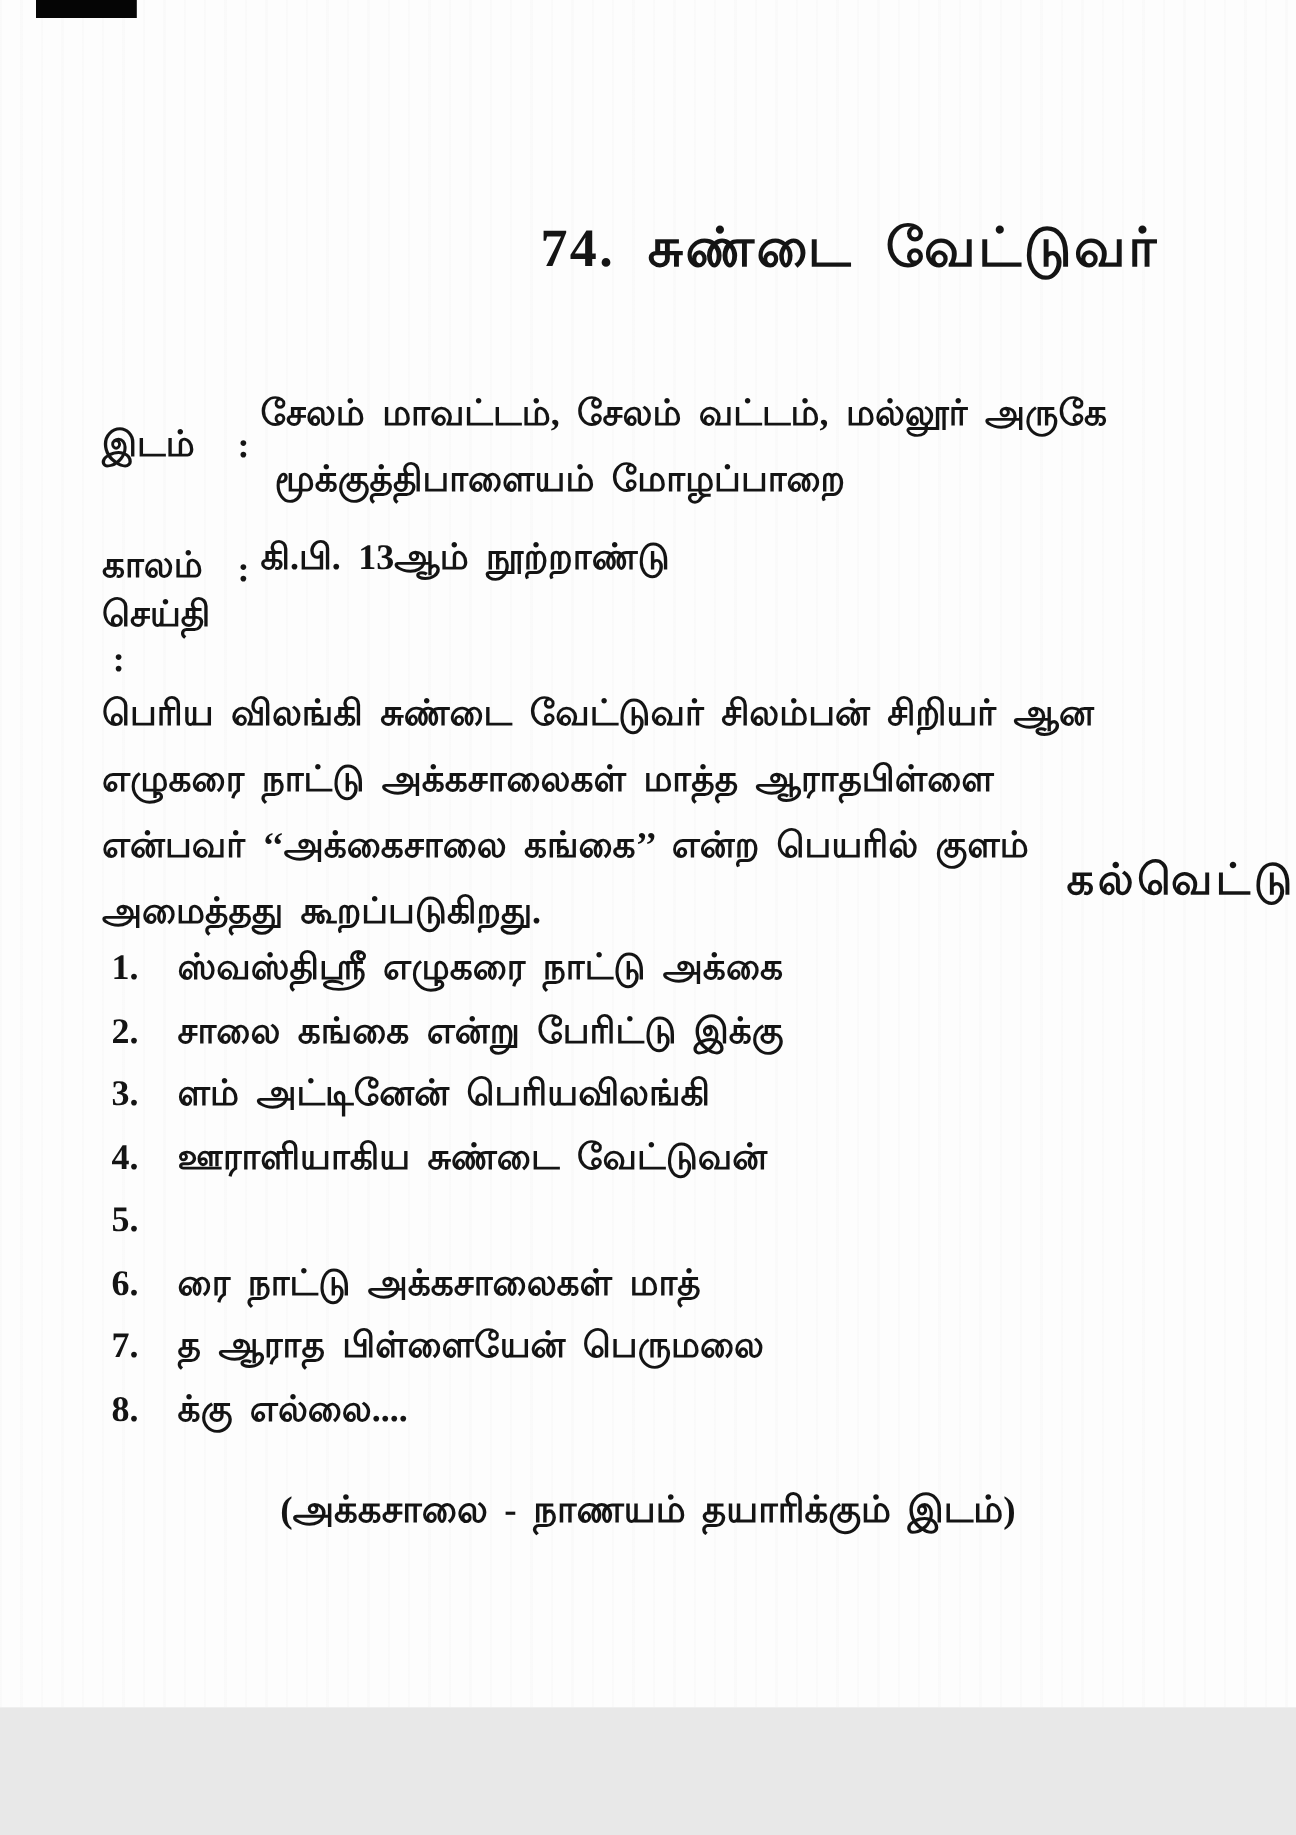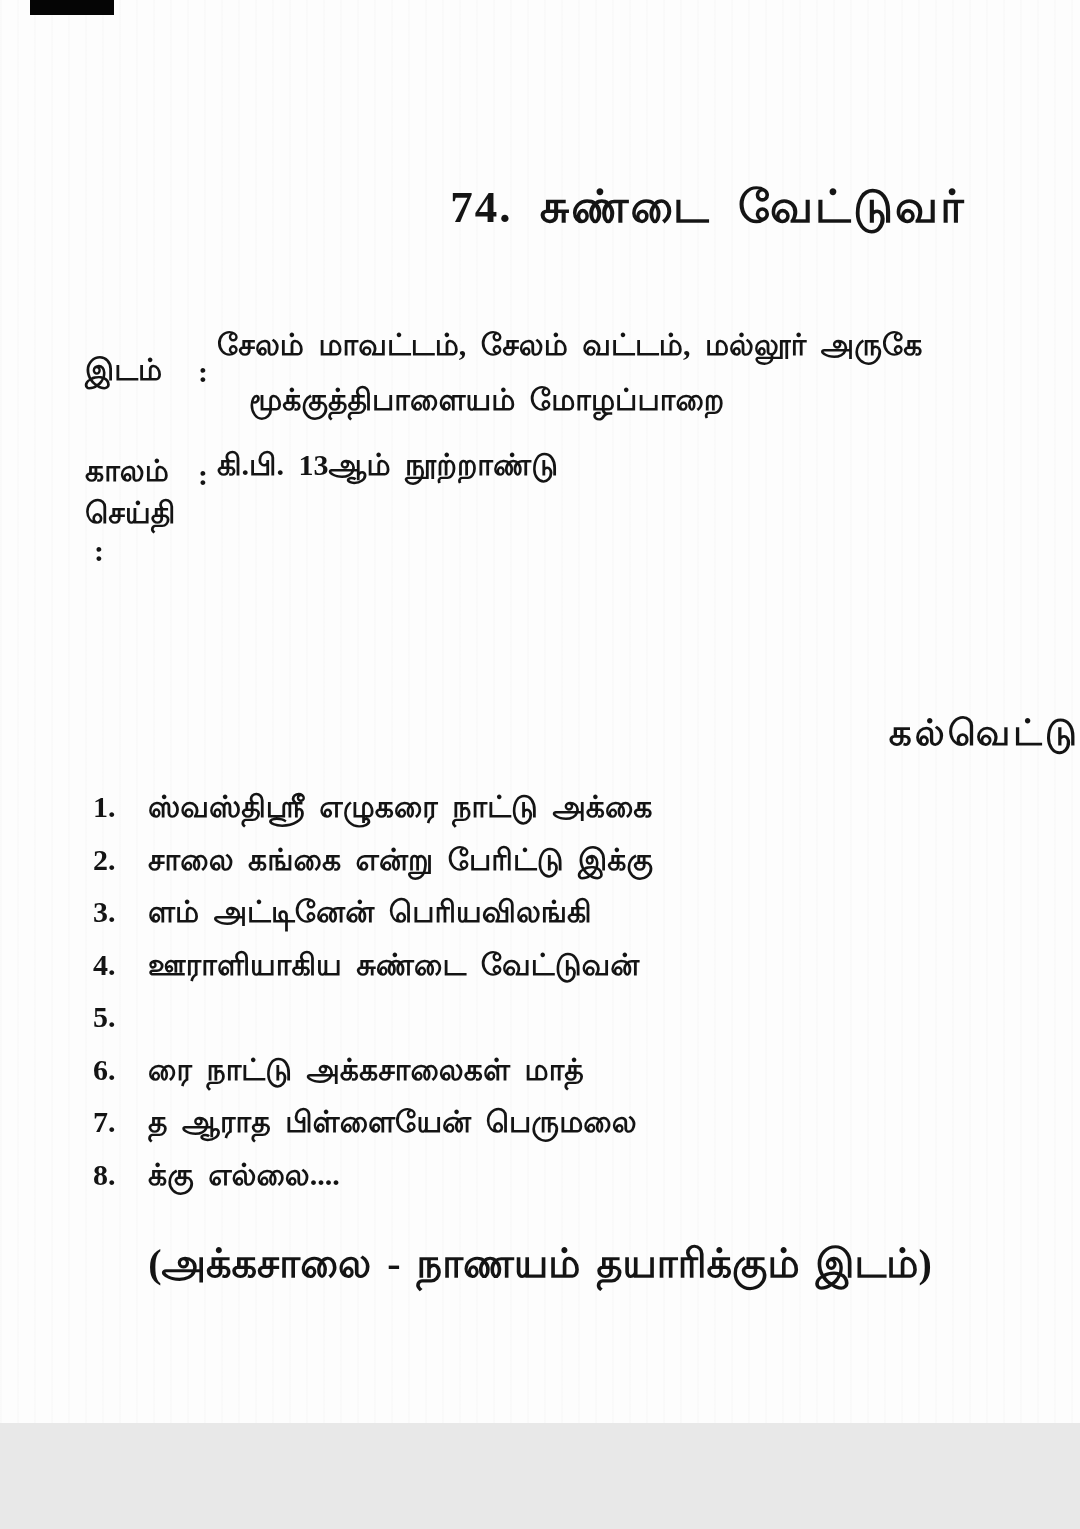--- a/index.html
+++ b/index.html
@@ -48,21 +48,21 @@
     left: 85px;
     display: flex;
     font-size: 30px;
     word-spacing: 7px;
   }
   .meta-row .lbl   { width: 104px; flex: none; }
   .meta-row .colon { width: 28px;  flex: none; text-align: center; }
   .meta-row .val   { line-height: 55px; }
   .meta-row .val .vline { white-space: nowrap; }
   .meta-location { top: 317px; align-items: center; }
-  .meta-location .val .vline2 { margin-left: 32px; }
+  .meta-location .val .vline2 { margin-left: 12px; }
   .meta-period   { top: 437px; align-items: flex-end; }
   .meta-details  { top: 496px; flex-direction: column; }
   .section-heading {
     position: absolute;
     top: 712px; left: 0;
     width: 100%;
     text-align: right;
     font-size: 36px;
     letter-spacing: 3px;
   }
@@ -77,21 +77,21 @@
     margin-bottom: 21.5px;
     word-spacing: 7px;
     white-space: nowrap;
   }
   .ins-num { width: 55px; flex: none; }
   .footnote {
     position: absolute;
     top: 1240px; left: 0;
     width: 100%;
     text-align: center;
-    font-size: 40px;
+    font-size: 31px;
     word-spacing: 6px;
   }
   
   .bottom-rule      { position: absolute; top: 1519px; left: 79px; width: 918px; height: 4px; background: #0e0e0e; }
   .bottom-rule-left { position: absolute; top: 1521px; left: 79px; width: 3px; height: 8px;  background: #0e0e0e; }
   .bottom-rule-mid  { position: absolute; top: 1523px; left: 939px; width: 3px; height: 6px; background: #0e0e0e; }
   .bottom-rule-right{ position: absolute; top: 1516px; left: 994px; width: 4px; height: 13px; background: #0e0e0e; }
 </style>
 </head>
 <body>
@@ -115,20 +115,26 @@
     <div class="lbl">காலம்</div>
     <div class="colon">:</div>
     <div class="val">
       <div class="vline">கி.பி. 13ஆம் நூற்றாண்டு</div>
     </div>
   </div>
 
   <div class="meta-row meta-details">
     <div class="lbl">செய்தி</div>
     <div class="colon">:</div>
+    <div class="val">
+      <div class="vline">பெரிய விலங்கி சுண்டை வேட்டுவர் சிலம்பன் சிறியர் ஆன</div>
+      <div class="vline">எழுகரை நாட்டு அக்கசாலைகள் மாத்த ஆராதபிள்ளை</div>
+      <div class="vline">என்பவர் ‘‘அக்கைசாலை கங்கை’’ என்ற பெயரில் குளம்</div>
+      <div class="vline">அமைத்தது கூறப்படுகிறது.</div>
+    </div>
   </div>
 
   <div class="section-heading">கல்வெட்டு</div>
 
   <div class="inscription">
     <div class="ins-row">
       <div class="ins-num">1.</div>
       <div class="ins-text">ஸ்வஸ்திஸ்ரீ எழுகரை நாட்டு அக்கை</div>
     </div>
     <div class="ins-row">

